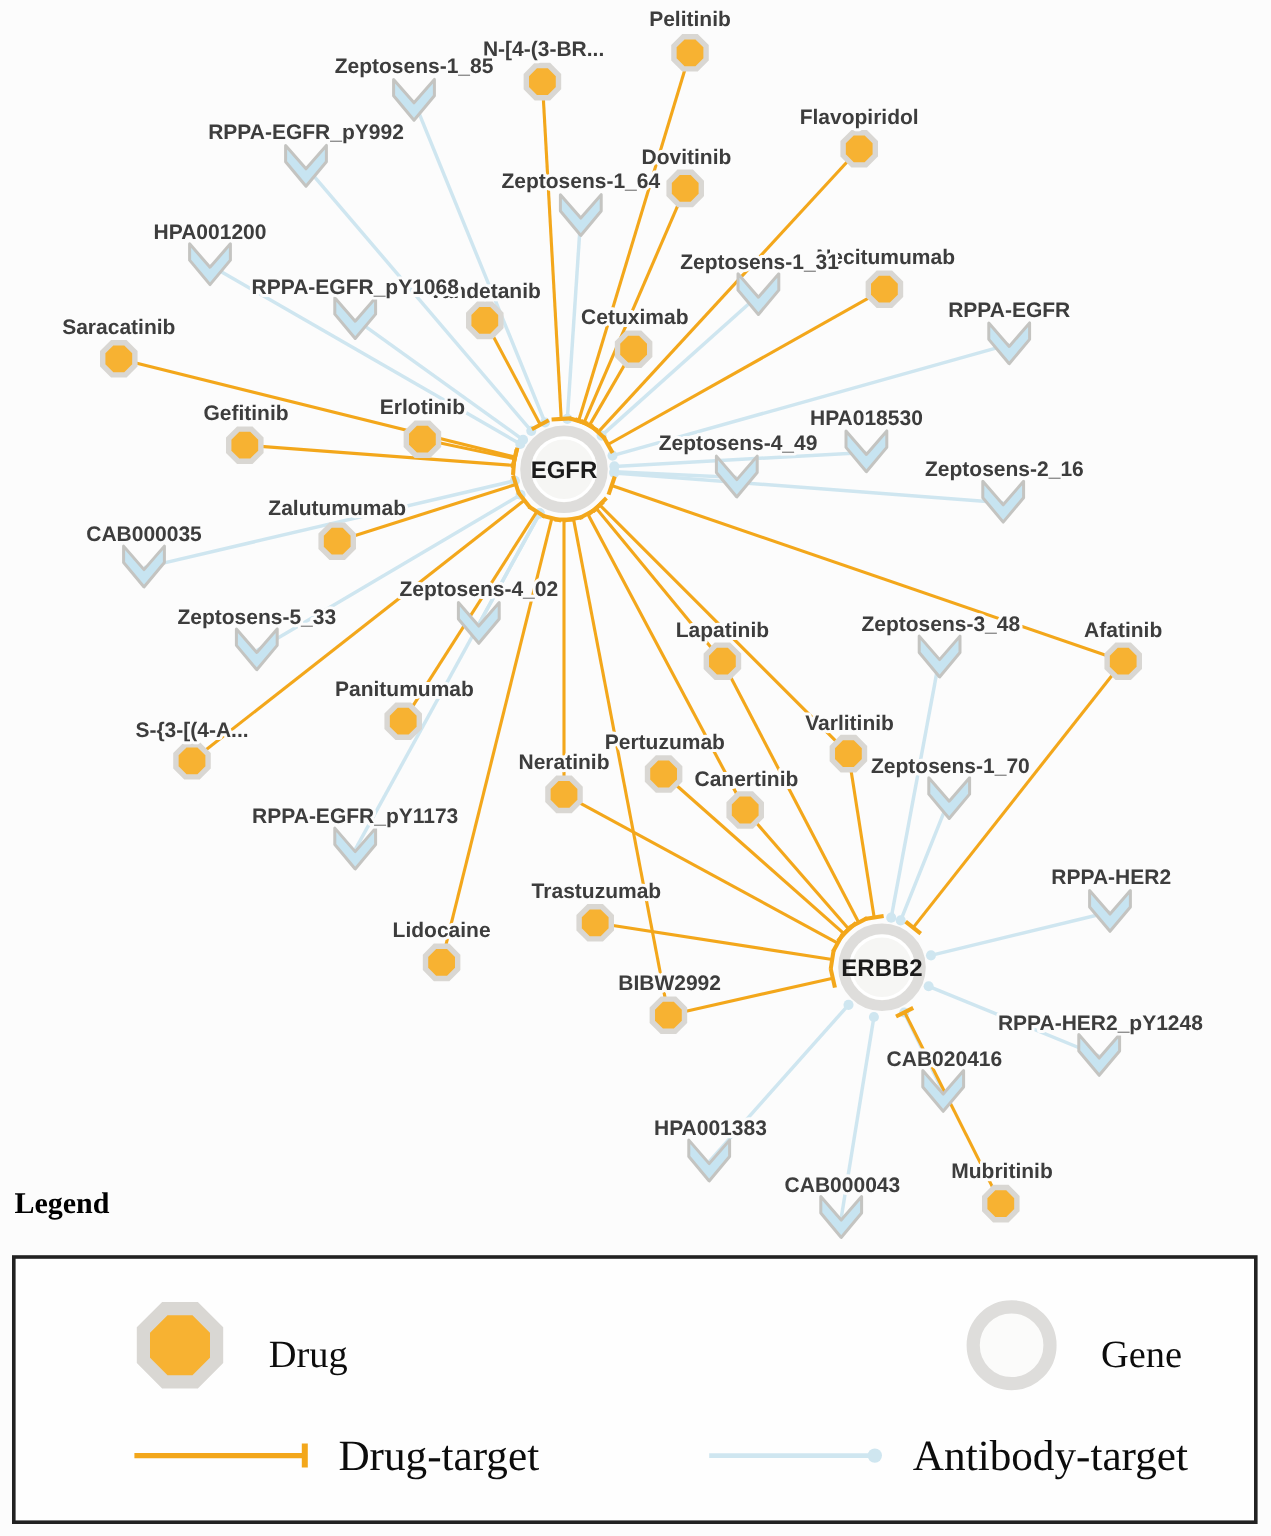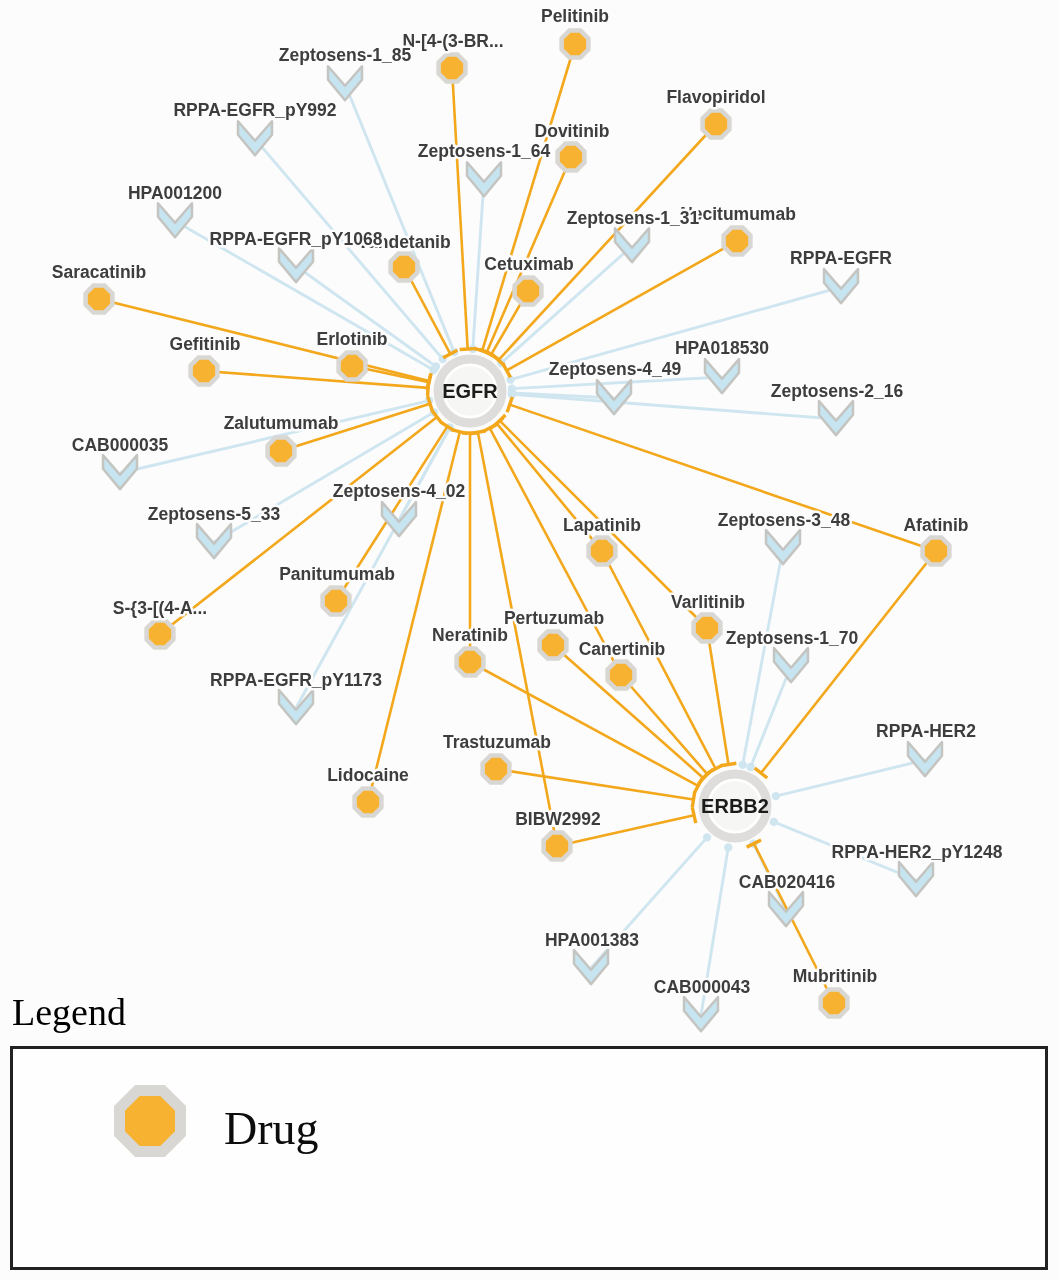--- a/index.html
+++ b/index.html
@@ -10,30 +10,30 @@
     font-family:"Liberation Sans",sans-serif; font-weight:bold; font-size:17.5px;
     fill:#3d3d3d; text-anchor:middle;
     paint-order:stroke; stroke:#fcfcfc; stroke-width:5px; stroke-linejoin:round;
   }
   .gene-label {
     font-family:"Liberation Sans",sans-serif; font-weight:bold; font-size:20px;
     fill:#1b1b1b; text-anchor:middle;
   }
   .legend-heading {
     position:absolute; left:12px; top:990px;
-    font-family:"Liberation Serif",serif; font-weight:normal; font-size:38px; color:#000;
+    font-family:"Liberation Serif",serif; font-weight:bold; font-size:25px; color:#000;
   }
   .legend-box {
     position:absolute; left:10px; top:1046px; width:1038px; height:224px;
     border:3px solid #222222; background:#fefefe;
     display:flex; flex-direction:column;
   }
   .legend-row1 { display:flex; align-items:center; justify-content:space-between; padding:24px 60px 0 90px; }
   .legend-item { display:flex; align-items:center; gap:26px; }
-  .legend-label { font-family:"Liberation Serif",serif; font-size:46px; color:#0c0c0c;margin-top:16px; }
+  .legend-label { font-family:"Liberation Serif",serif; font-size:32px; color:#0c0c0c;margin-top:16px; }
   .legend-row2 { display:flex; align-items:center; justify-content:space-between; padding:24px 55px 0 95px; }
   .legend-edge-item { display:flex; align-items:center; gap:14px; }
   .legend-edge-label { font-family:"Liberation Serif",serif; font-size:36px; color:#0c0c0c; }
 </style>
 </head>
 <body>
 
 <div class="canvas">
   <svg id="graph" width="1059" height="1045" viewBox="0 0 1059 1045">
       <g>
@@ -241,15 +241,37 @@
   <div class="legend-heading">Legend</div>
 
   <div class="legend-box">
     <div class="legend-row1">
       <div class="legend-item">
         <svg id="legend-icon-drug" width="95" height="95" viewBox="0 0 95 95">
             <polygon points="77.5,60.6 59.6,78.5 34.4,78.5 16.5,60.6 16.5,35.4 34.4,17.5 59.6,17.5 77.5,35.4" fill="#f7b232" stroke="#d9d7d3" stroke-width="11"></polygon>
           </svg>
         <span class="legend-label">Drug</span>
       </div>
+      <div class="legend-item">
+        <svg id="legend-icon-gene" width="95" height="95" viewBox="0 0 95 95">
+            <circle cx="47" cy="48" r="32" fill="#fbfbfa" stroke="#dedddb" stroke-width="11"></circle>
+          </svg>
+        <span class="legend-label">Gene</span>
+      </div>
+    </div>
+    <div class="legend-row2">
+      <div class="legend-edge-item">
+        <svg id="legend-edge-drug" width="160" height="34" viewBox="0 0 160 34">
+            <line x1="4" y1="17" x2="146" y2="17" stroke="#f3a71b" stroke-width="4.5"></line>
+            <line x1="146" y1="7" x2="146" y2="27" stroke="#f3a71b" stroke-width="5"></line>
+          </svg>
+        <span class="legend-edge-label">Drug-target</span>
+      </div>
+      <div class="legend-edge-item">
+        <svg id="legend-edge-antibody" width="160" height="34" viewBox="0 0 160 34">
+            <line x1="4" y1="17" x2="138" y2="17" stroke="#cfe6f0" stroke-width="4"></line>
+            <circle cx="142" cy="17" r="6" fill="#cfe6f0"></circle>
+          </svg>
+        <span class="legend-edge-label">Antibody-target</span>
+      </div>
     </div>
   </div>
 </div>
 
 </body></html>

